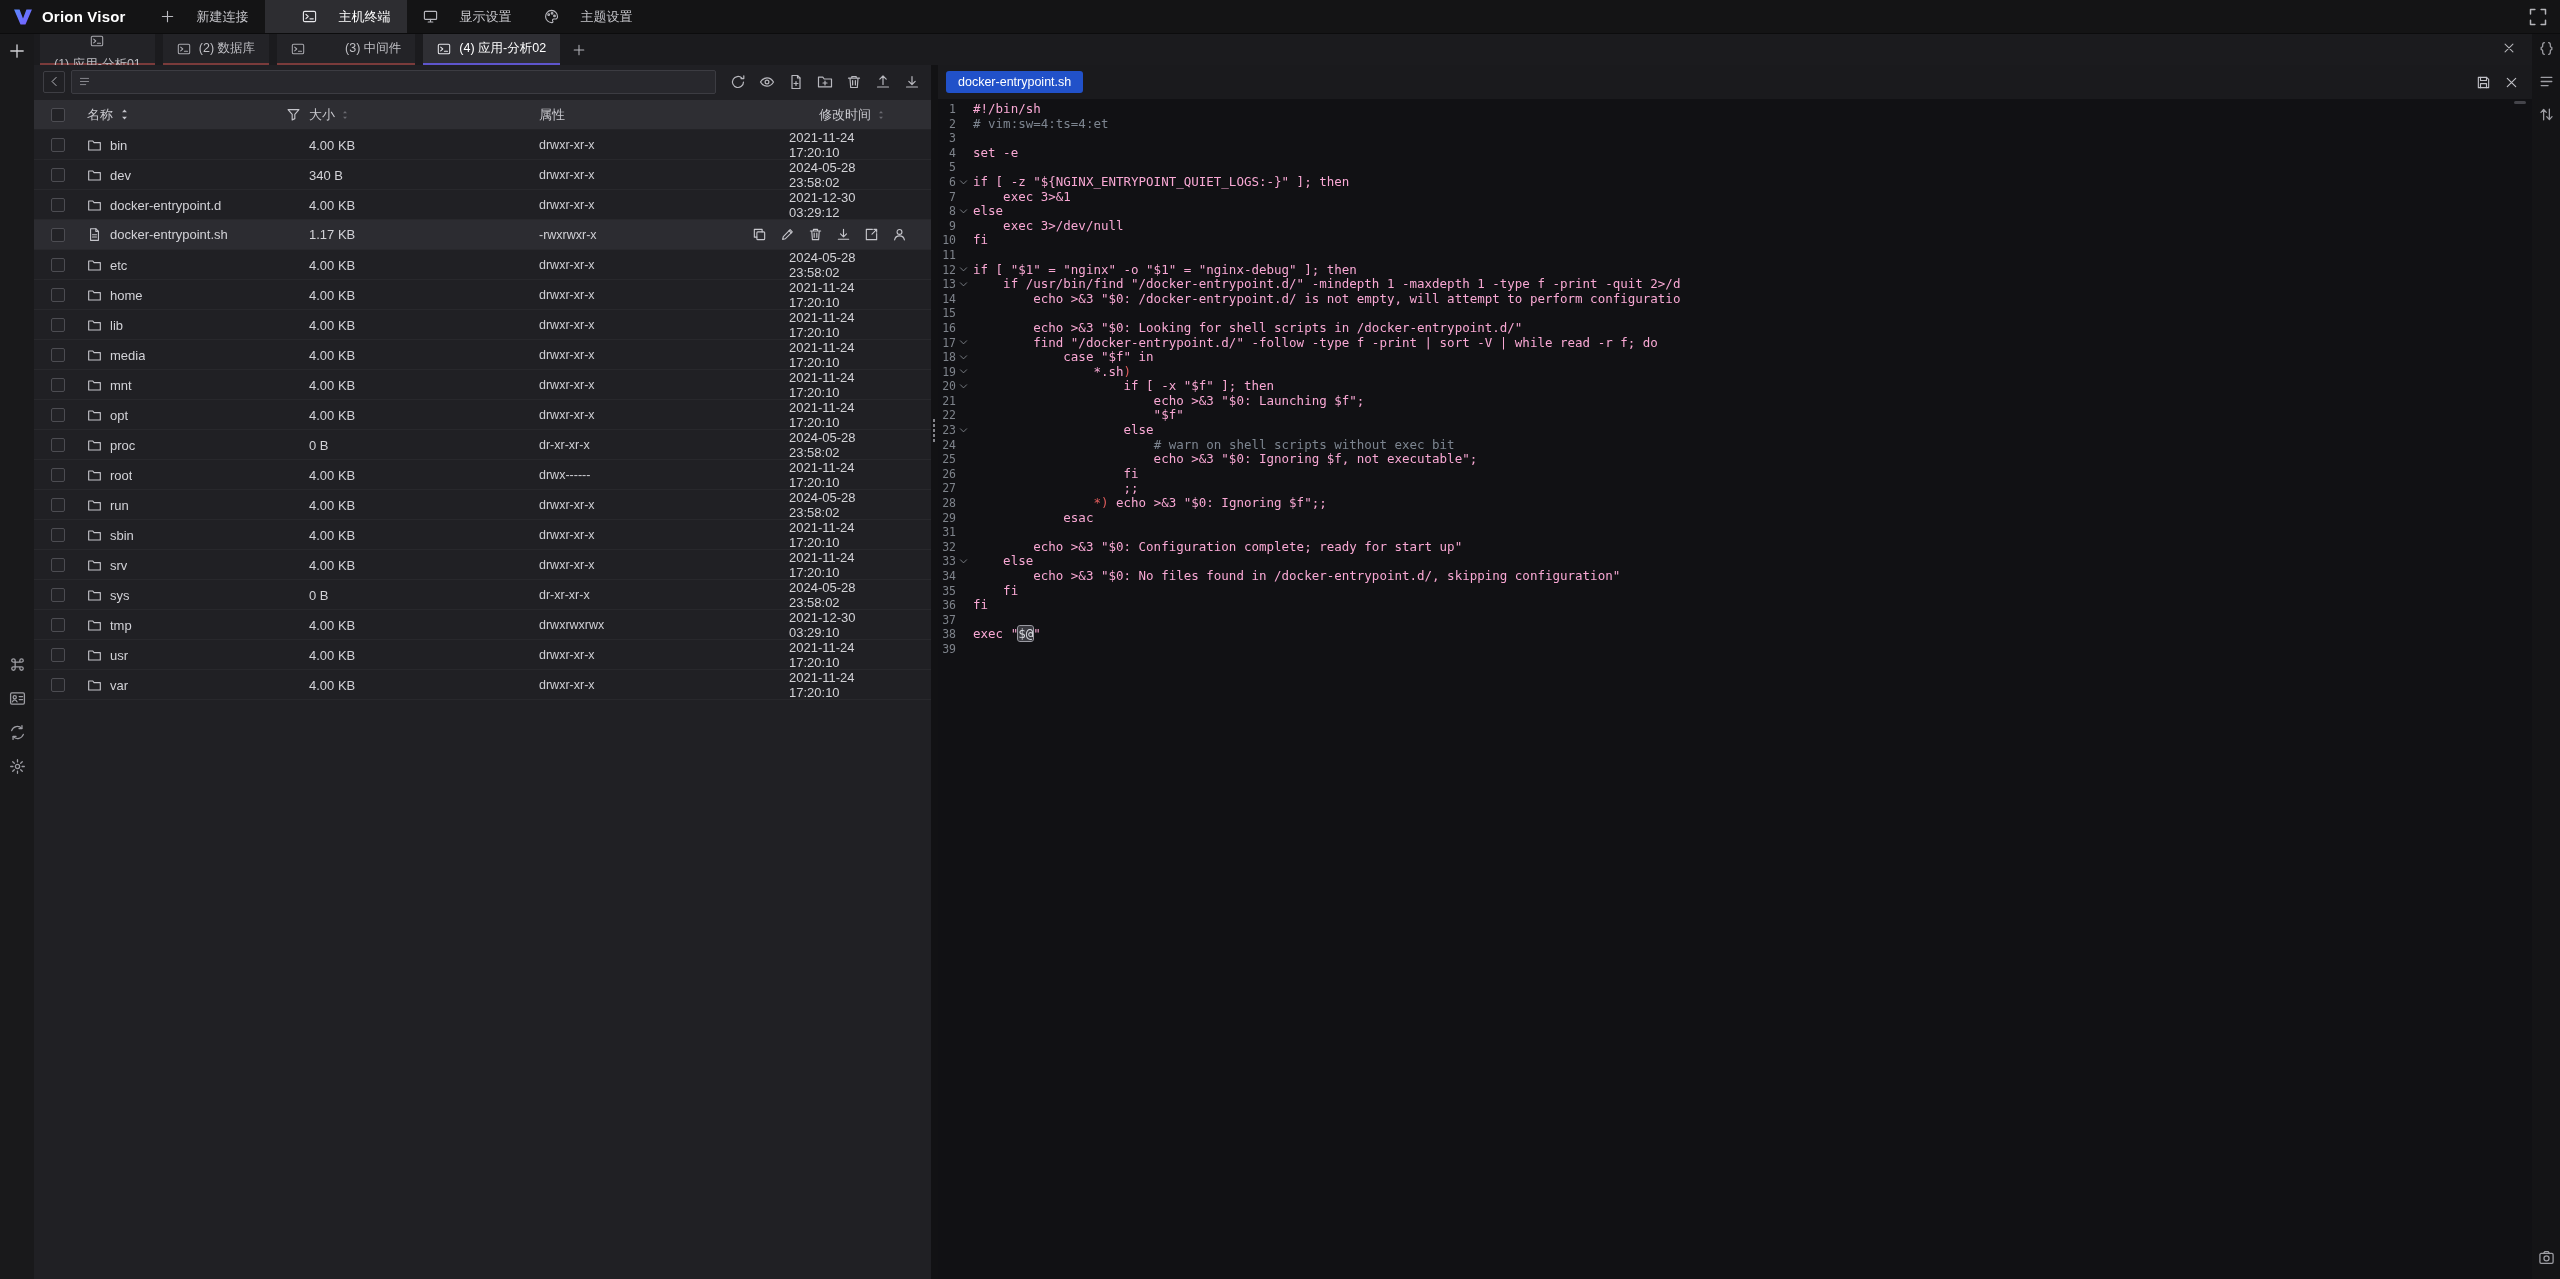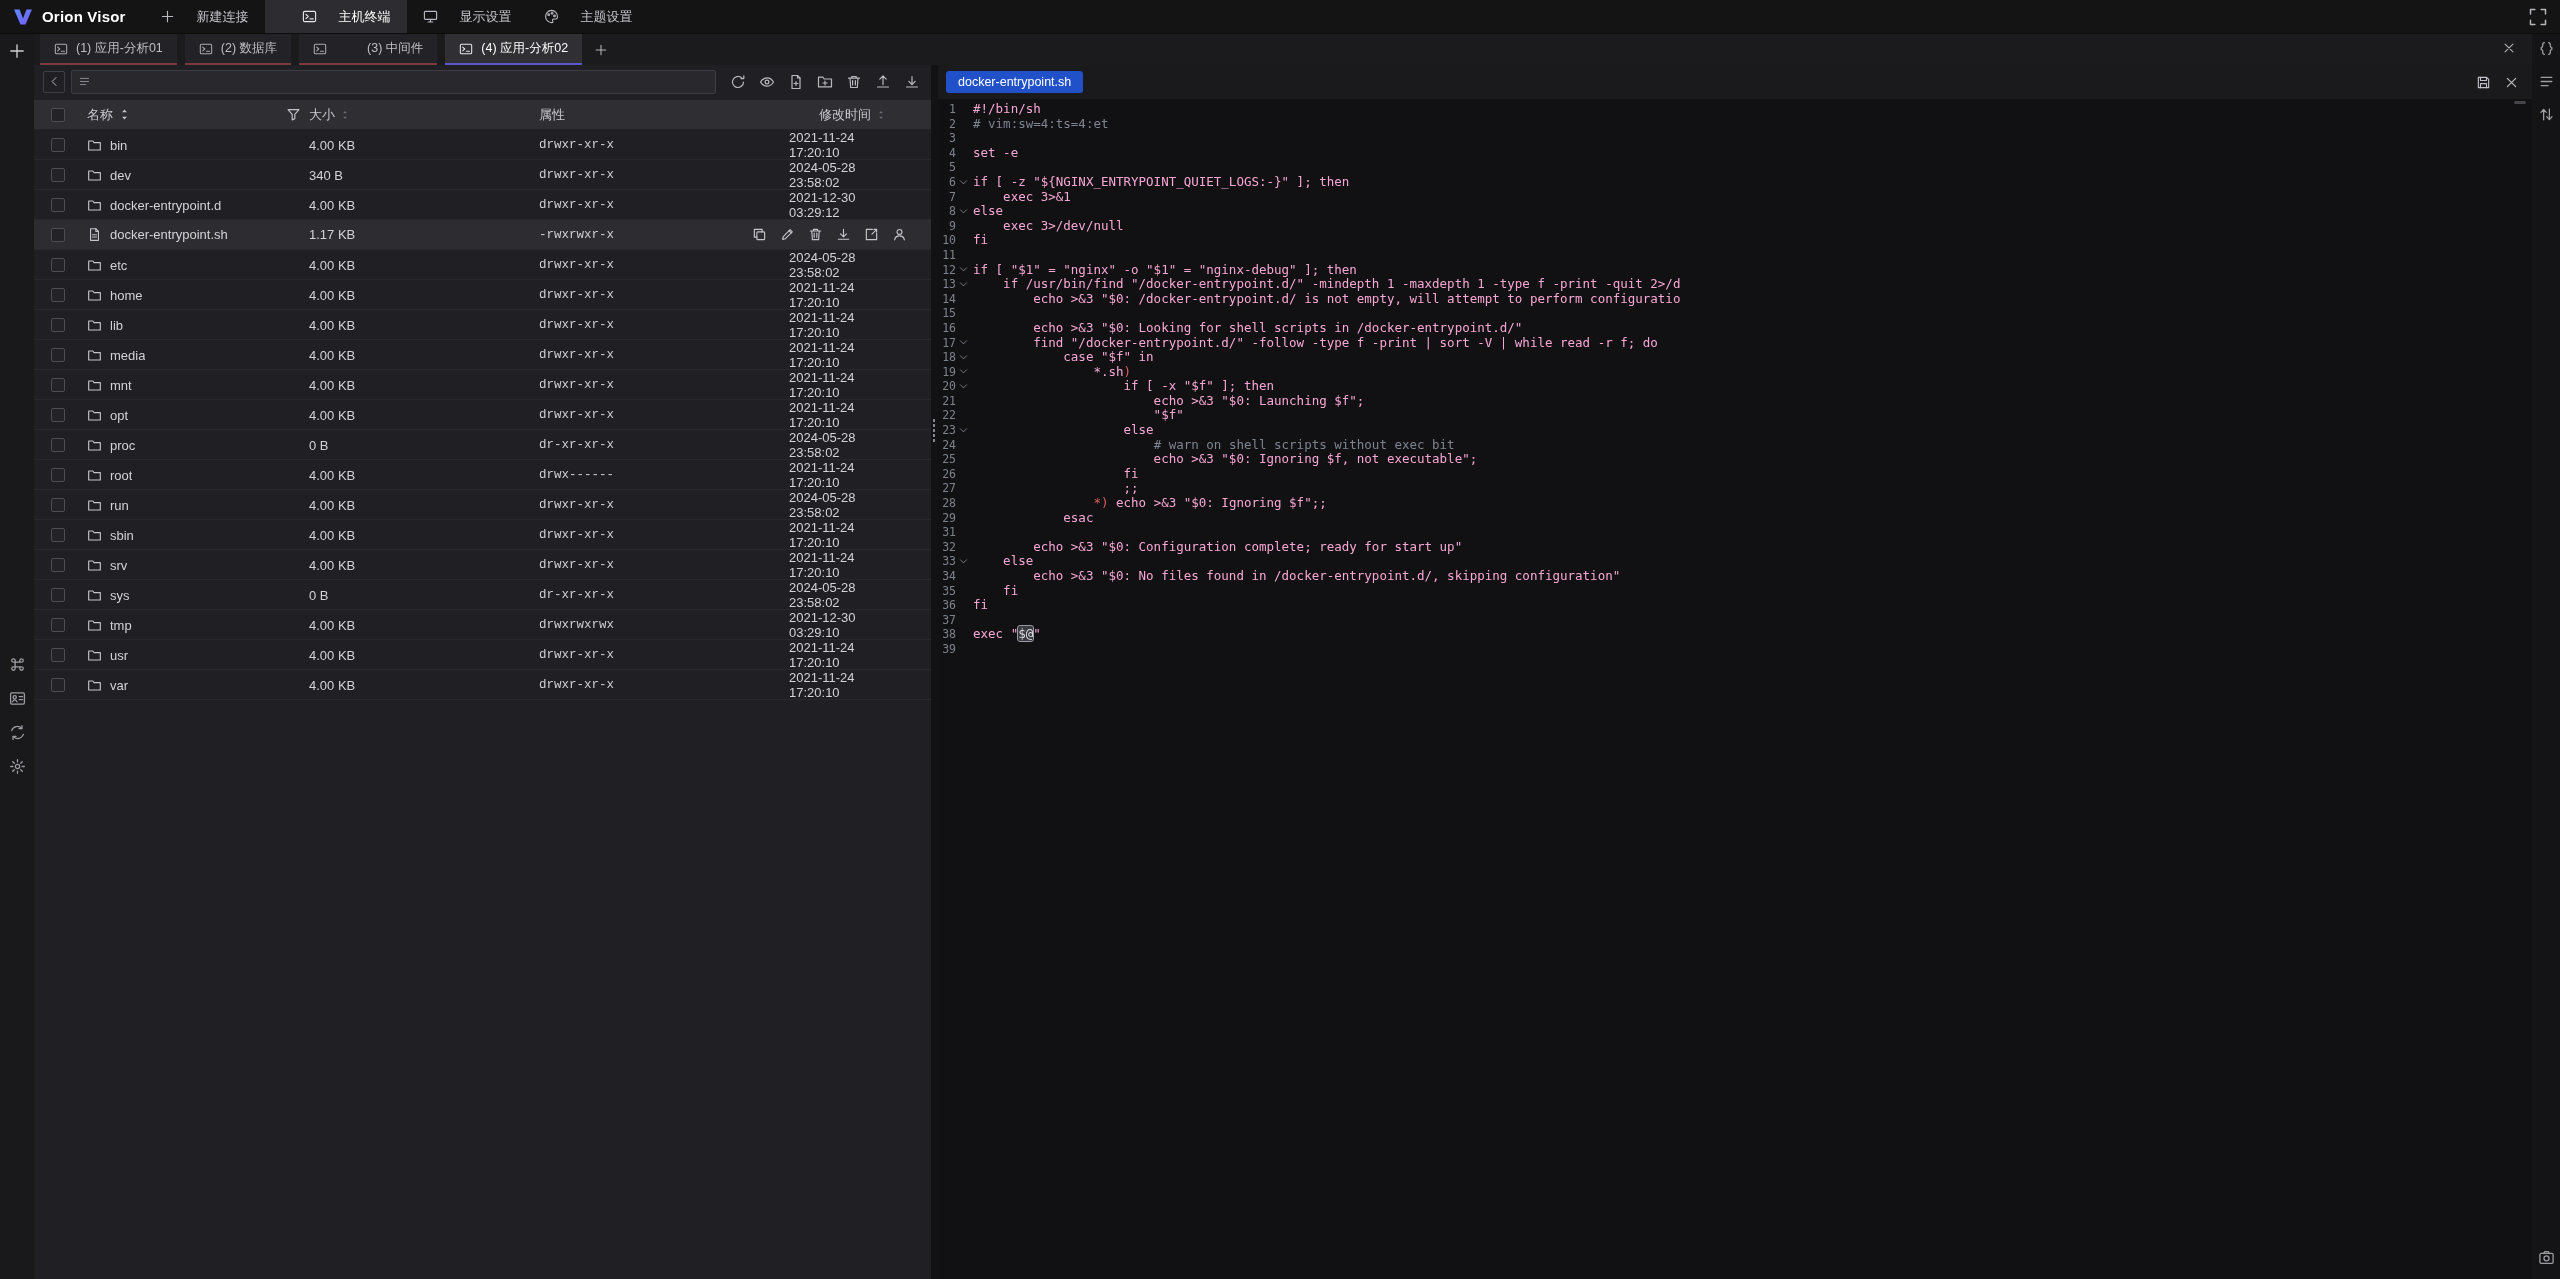--- a/index.html
+++ b/index.html
@@ -41,21 +41,21 @@
   .right-rail .spacer { flex:1; }
   .right-rail .rbtn { margin:0; }
   .right-rail .cam { margin-bottom:12px; }
 
   
   .center { position:absolute; left:34px; top:34px; right:28px; bottom:0; display:flex; flex-direction:column; }
 
   .tabbar { height:31px; background:#1b1b1e; display:flex; align-items:stretch; flex:none; }
   .tab { display:flex; align-items:center; gap:8px; padding:0 14px; margin:0 4px 0 4px; font-size:12.5px;
     color:#bfbfc4; background:#232327; border-bottom:2px solid transparent; cursor:pointer; white-space:nowrap; }
-  .tab:first-child { margin-left:6px; }
+  .tab:first-child { margin-left:6px;flex-direction:column; }
   .tab .icon { width:14px; height:14px; color:#a9a9af; }
   .tab.active { background:#2f2f34; color:#ffffff; }
   .tab.active .icon { color:#e6e6ea; }
   .add-tab { width:30px; display:flex; align-items:center; justify-content:center; color:#b4b4b9; }
   .add-tab .icon { width:14px; height:14px; }
   .tabbar-close { margin-left:auto; margin-right:14px; align-self:center; width:18px; height:18px; color:#b4b4b9; }
   .tabbar-close .icon { width:14px; height:14px; }
 
   .panels { flex:1; display:flex; min-height:0; }
 
@@ -79,21 +79,21 @@
   .cell { display:flex; align-items:center; min-width:0; }
   .c-check { justify-content:center; }
   .cb { width:14px; height:14px; background:#232327; border:1px solid #4c4c52; border-radius:2px; cursor:pointer; }
   .sort { width:12px; height:12px; color:#6a6a70; margin-left:4px; }
   .funnel { width:13px; height:13px; color:#8c8c92; margin-left:auto; margin-right:10px; cursor:pointer; }
   .c-name { padding-left:5px; }
   .trow { border-bottom:1px solid #28282c; font-size:13px; color:#d2d2d7; cursor:default; }
   .trow.sel { background:#2c2c31; }
   .c-name .icon { width:15px; height:15px; color:#c4c4ca; margin-right:8px; flex:none; }
   .fname { white-space:nowrap; overflow:hidden; text-overflow:ellipsis; }
-  .c-attr { font-family:Liberation Mono, monospace; font-size:12.5px; color:#cfcfd4; }
+  .c-attr { font-family:Liberation Sans, sans-serif; font-size:12.5px; color:#cfcfd4; }
   .c-time { justify-content:flex-end; padding-right:44px; }
   .c-time.acts { gap:13px; padding-right:24px; }
   .abtn { width:16px; height:16px; color:#c6c6cc; }
   .abtn .icon { width:15px; height:15px; }
 
   
   .divider { width:7px; flex:none; background:#121214; position:relative; cursor:col-resize; }
   .divider .grip { position:absolute; left:1px; top:352px; width:5px; height:26px; border-radius:2px;
     background-image:radial-gradient(#85858b 1px, transparent 1.3px); background-size:4px 5px; background-position:0 1px; }
 

